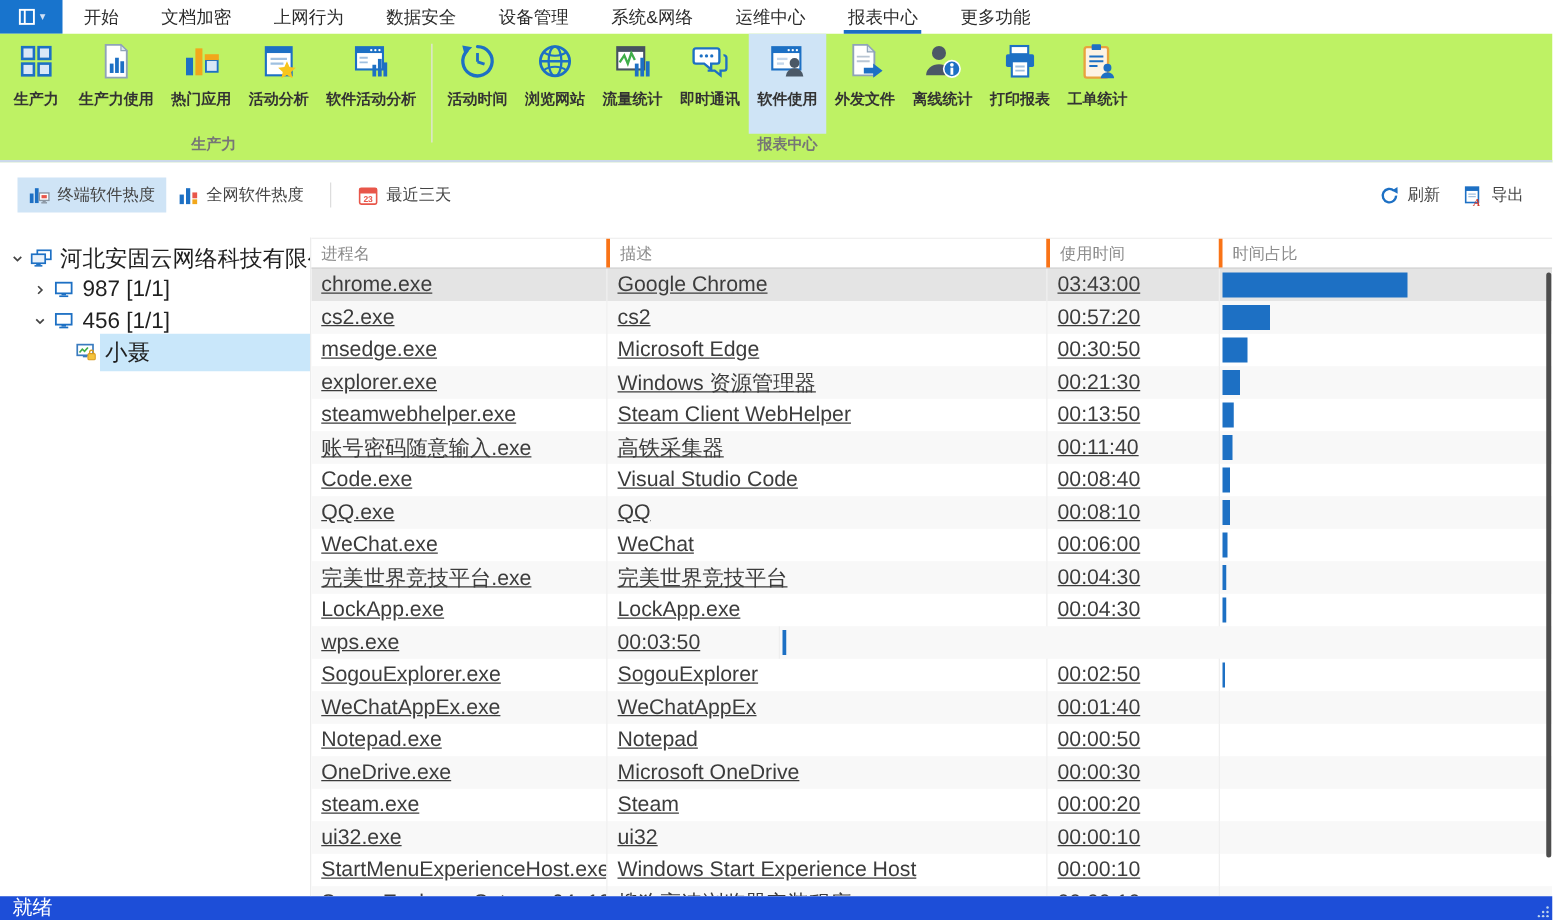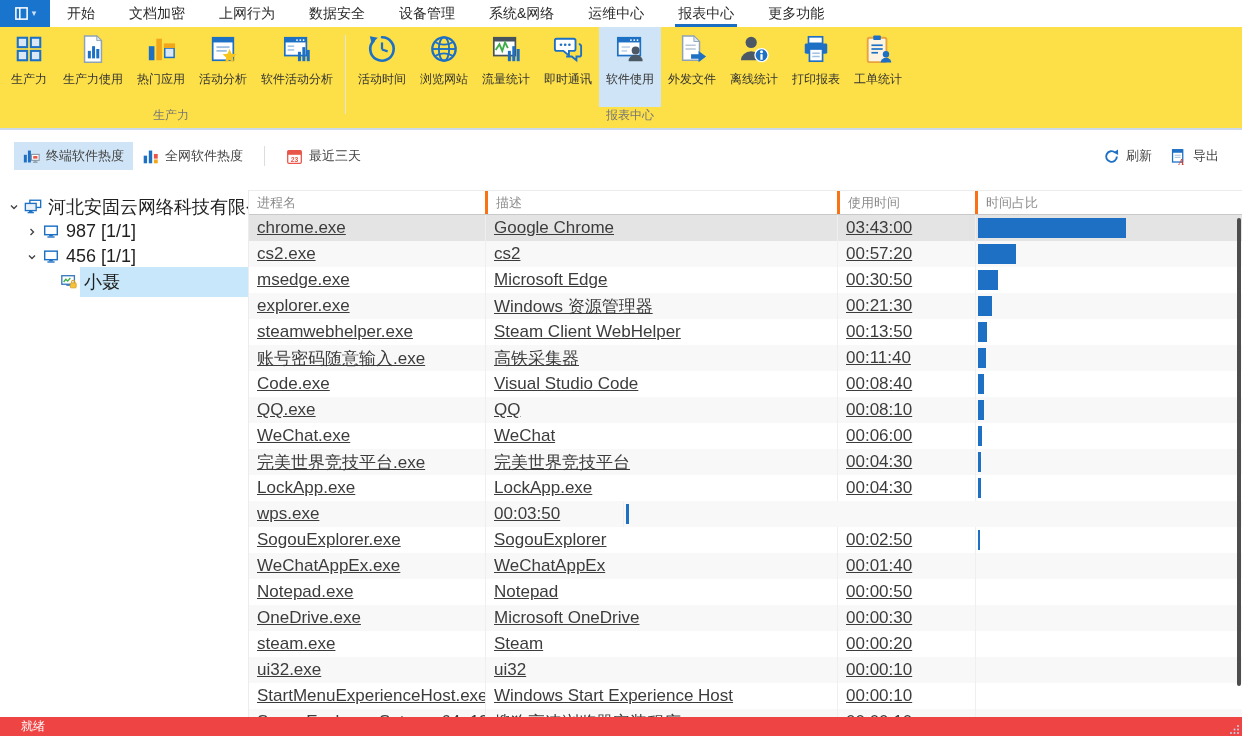--- a/index.html
+++ b/index.html
@@ -12,21 +12,21 @@
 
   
   .tabbar { height:27px; display:flex; align-items:stretch; background:#fff; flex-shrink:0; }
   .app-menu-btn { width:50px; background:#1874cd; display:flex; align-items:center; justify-content:center; gap:3px; cursor:pointer; }
   .app-menu-btn .caret { color:#cfe0f5; font-size:9px; line-height:1; }
   .tabs { display:flex; }
   .tab { padding:0 14px; margin:0 3px; display:flex; align-items:center; font-size:14px; color:#2b2b2b; position:relative; cursor:pointer; white-space:nowrap; }
   .tab.active::after { content:""; position:absolute; left:11px; right:11px; bottom:0; height:3px; background:#1b6ec2; }
 
   
-  .ribbon { height:103px; display:flex; border-bottom:2px solid #ccd9ea; background:#fde047; padding-left:2px; flex-shrink:0; }
+  .ribbon { height:103px; display:flex; border-bottom:2px solid #ccd9ea; background:#bef264; padding-left:2px; flex-shrink:0;font-weight:bold; }
   .ribbon-group { display:flex; flex-direction:column; }
   .rg-buttons { display:flex; flex:1; align-items:stretch; }
   .rg-label { text-align:center; font-size:12px; color:#767676; height:21px; line-height:16px; }
   .ribbon-btn { min-width:54px; padding:7px 7px 3px; display:flex; flex-direction:column; align-items:center; gap:7px; cursor:pointer; }
   .ribbon-btn.active { background:#cfe4f6; }
   .ribbon-btn .lbl { font-size:12px; color:#333; white-space:nowrap; }
   .ribbon-sep { width:1px; background:#e4e4e4; margin:8px 5px 14px 5px; }
 
   
   .toolbar { height:52px; display:flex; align-items:center; padding:0 14px; background:#fff; flex-shrink:0; }
@@ -59,21 +59,21 @@
   .tr:nth-child(even) { background:#f8f8f8; }
   .tr.selected { background:#e4e4e4; }
   .td { display:flex; align-items:center; padding-left:8px; border-left:1px solid #efefef; white-space:nowrap; overflow:hidden; }
   .td:first-child { border-left:none; }
   .td.c4 { padding-left:2px; }
   .bar { height:20px; background:#1d70c4; align-self:center; }
 
   .vscroll { position:absolute; right:1px; top:28px; width:4px; height:468px; background:#4d4d4d; border-radius:2px; }
 
   
-  .statusbar { height:19px; background:#ef4444; color:#fff; display:flex; align-items:center; font-size:12px; padding:0 0 0 21px; flex-shrink:0; }
+  .statusbar { height:19px; background:#1d4ed8; color:#fff; display:flex; align-items:center; font-size:16px; padding:0 0 0 10px; flex-shrink:0; }
   .statusbar .spacer { flex:1; }
   .sb-item { display:flex; align-items:center; gap:5px; padding:0 10px; cursor:pointer; white-space:nowrap;margin-top:42px; }
   .sb-grip { width:14px; height:19px; display:flex; align-items:flex-end; justify-content:flex-end; padding:2px; }
   .ico { display:inline-flex; align-items:center; justify-content:center; line-height:0; }
 </style>
 </head>
 <body>
 
 <div class="app">
 

